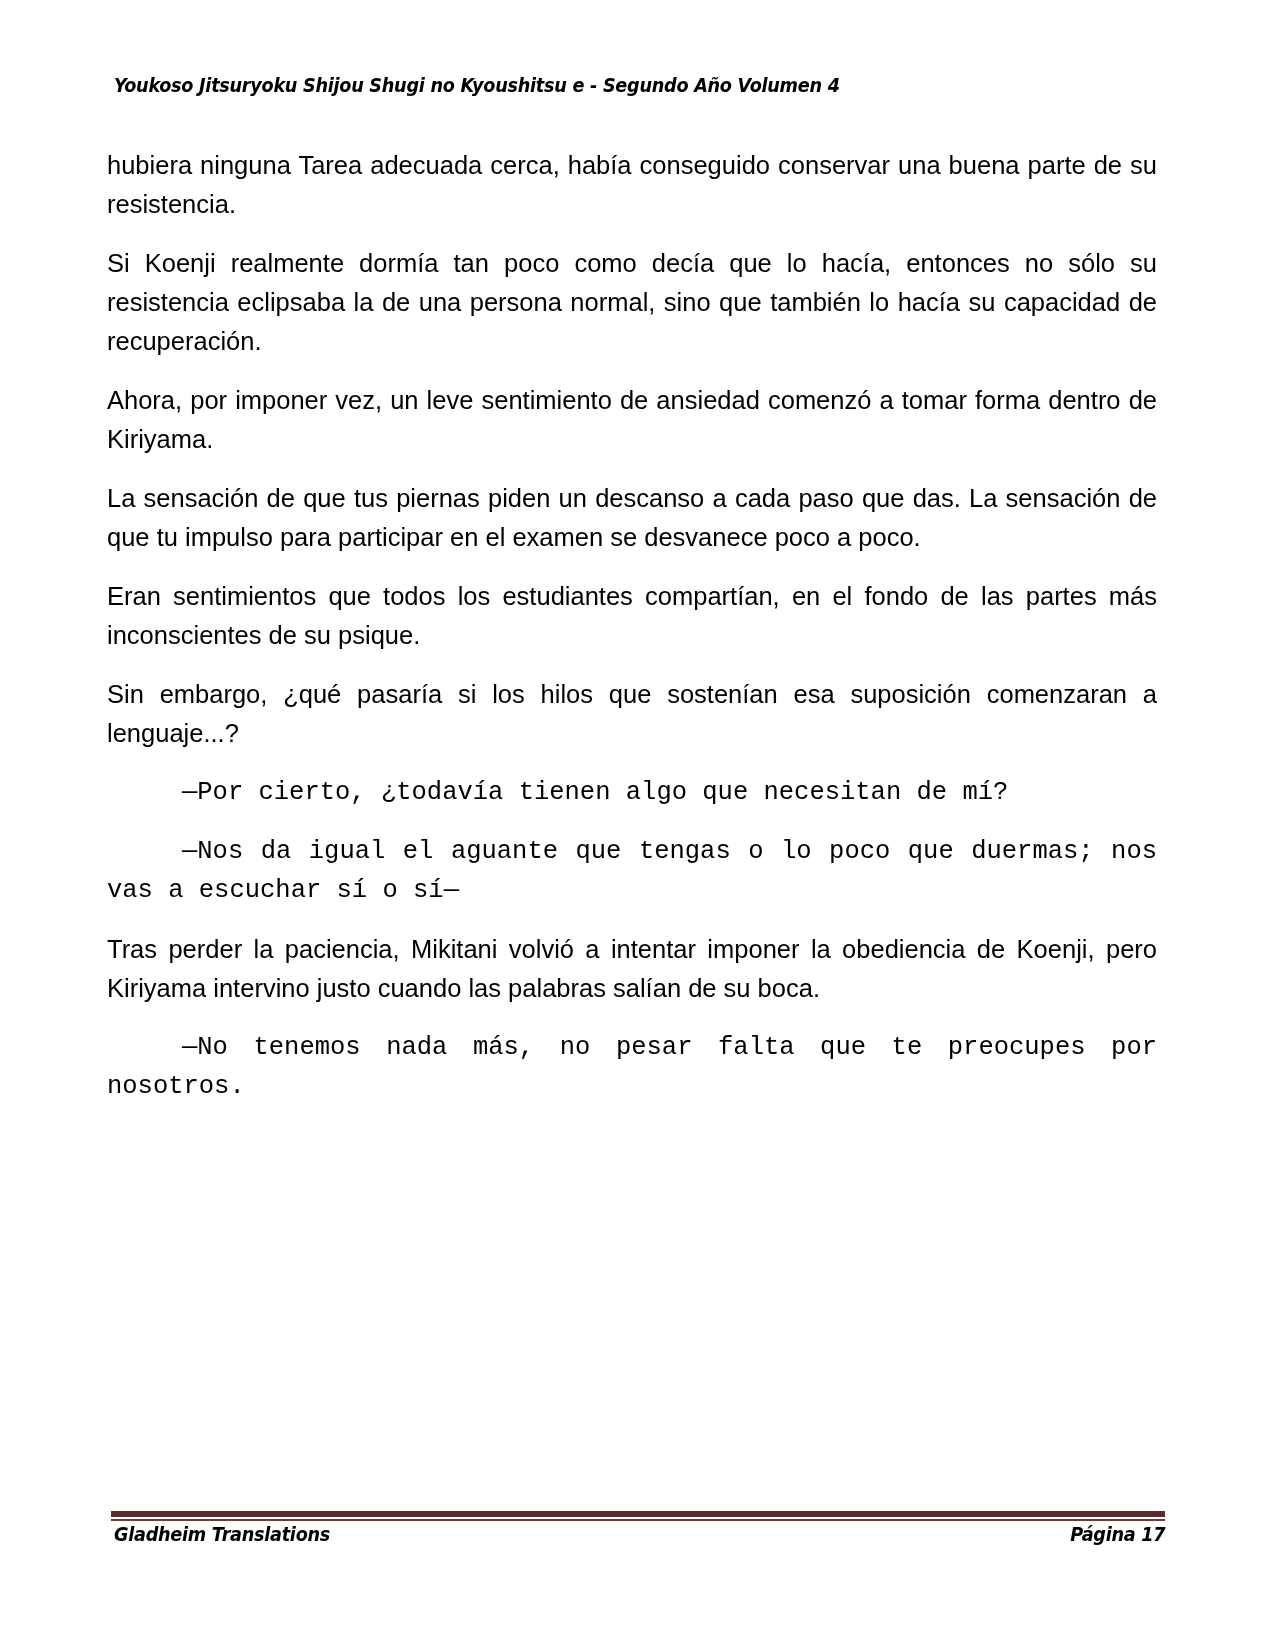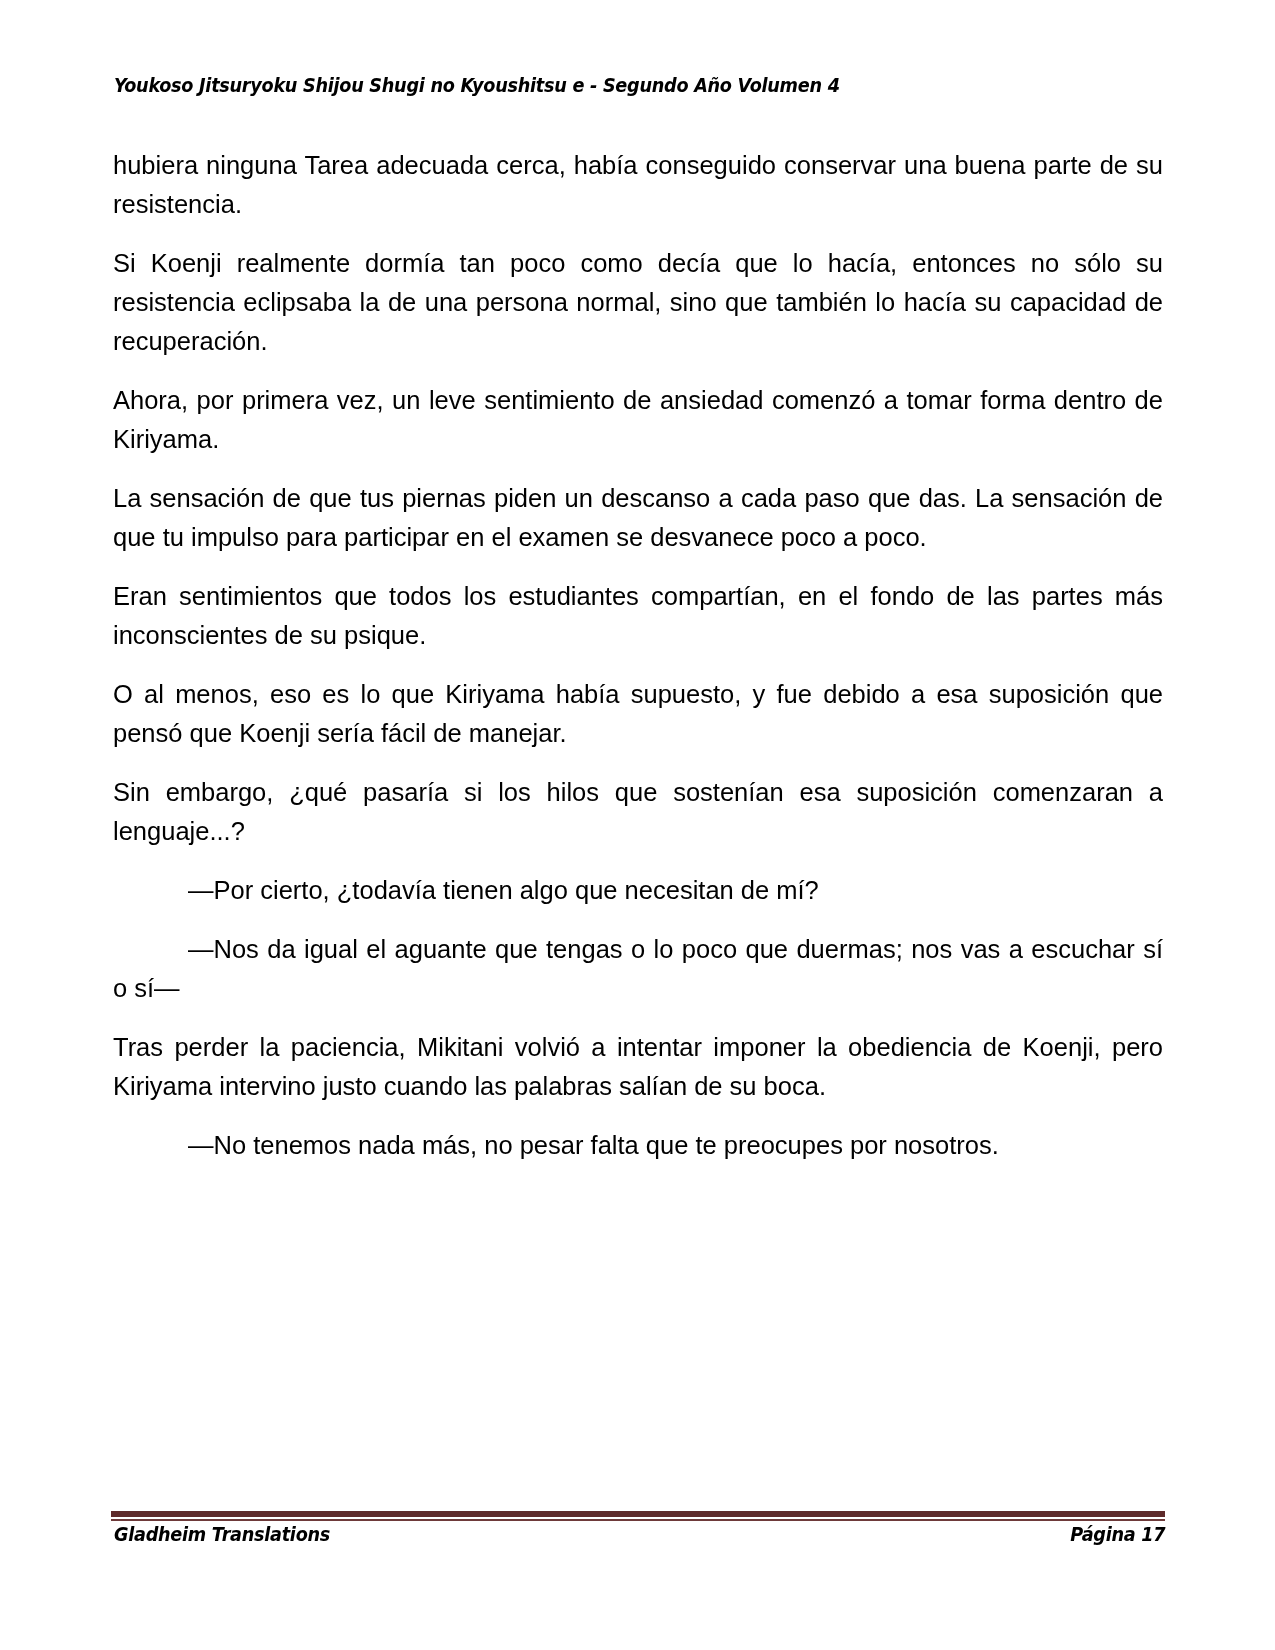--- a/index.html
+++ b/index.html
@@ -22,33 +22,34 @@
       font-weight: bold;
       font-style: italic;
       font-size: 19px;
       letter-spacing: -0.3px;
       white-space: nowrap;
       transform: scaleX(0.93);
       transform-origin: left center;
     }
     .body-text {
       position: absolute;
-      left: 113px;
+      left: 107px;
       top: 146px;
       width: 1050px;
       font-family: "Liberation Sans", sans-serif;
       font-size: 25.5px;
       line-height: 39px;
     }
     .para {
       margin: 0 0 20px 0;
       text-align: justify;
     }
     .para.dialogue {
       text-indent: 75px;
+      font-family: Liberation Mono, monospace;
     }
     .footer-rule {
       position: absolute;
       left: 111px;
       width: 1054px;
       top: 1511px;
     }
     .footer-rule .thick {
       height: 6px;
       background: #5e2a2a;
@@ -83,24 +84,23 @@
     }
   </style>
 </head>
 <body>
 
 <div class="page-header">Youkoso Jitsuryoku Shijou Shugi no Kyoushitsu e - Segundo Año Volumen 4</div>
 
 <div class="body-text">
   <p class="para">hubiera ninguna Tarea adecuada cerca, había conseguido conservar una buena parte de su resistencia.</p>
   <p class="para">Si Koenji realmente dormía tan poco como decía que lo hacía, entonces no sólo su resistencia eclipsaba la de una persona normal, sino que también lo hacía su capacidad de recuperación.</p>
-  <p class="para">Ahora, por primera vez, un leve sentimiento de ansiedad comenzó a tomar forma dentro de Kiriyama.</p>
+  <p class="para">Ahora, por imponer vez, un leve sentimiento de ansiedad comenzó a tomar forma dentro de Kiriyama.</p>
   <p class="para">La sensación de que tus piernas piden un descanso a cada paso que das. La sensación de que tu impulso para participar en el examen se desvanece poco a poco.</p>
   <p class="para">Eran sentimientos que todos los estudiantes compartían, en el fondo de las partes más inconscientes de su psique.</p>
-  <p class="para">O al menos, eso es lo que Kiriyama había supuesto, y fue debido a esa suposición que pensó que Koenji sería fácil de manejar.</p>
   <p class="para">Sin embargo, ¿qué pasaría si los hilos que sostenían esa suposición comenzaran a lenguaje...?</p>
   <p class="para dialogue">—Por cierto, ¿todavía tienen algo que necesitan de mí?</p>
   <p class="para dialogue">—Nos da igual el aguante que tengas o lo poco que duermas; nos vas a escuchar sí o sí—</p>
   <p class="para">Tras perder la paciencia, Mikitani volvió a intentar imponer la obediencia de Koenji, pero Kiriyama intervino justo cuando las palabras salían de su boca.</p>
   <p class="para dialogue">—No tenemos nada más, no pesar falta que te preocupes por nosotros.</p>
 </div>
 
 <div class="footer-rule">
   <div class="thick"></div>
   <div class="gap"></div>

